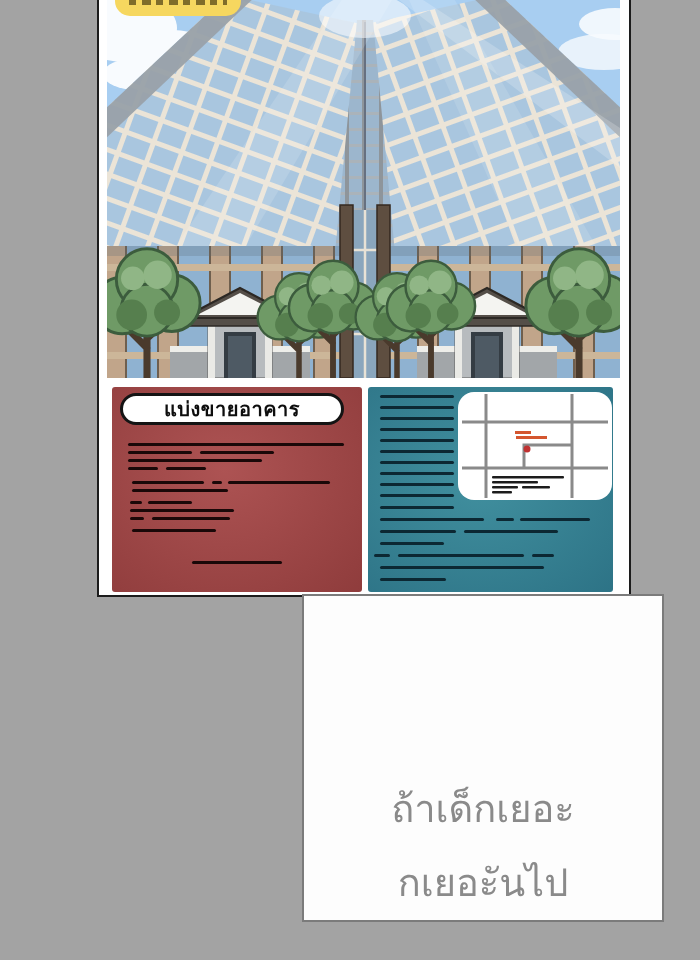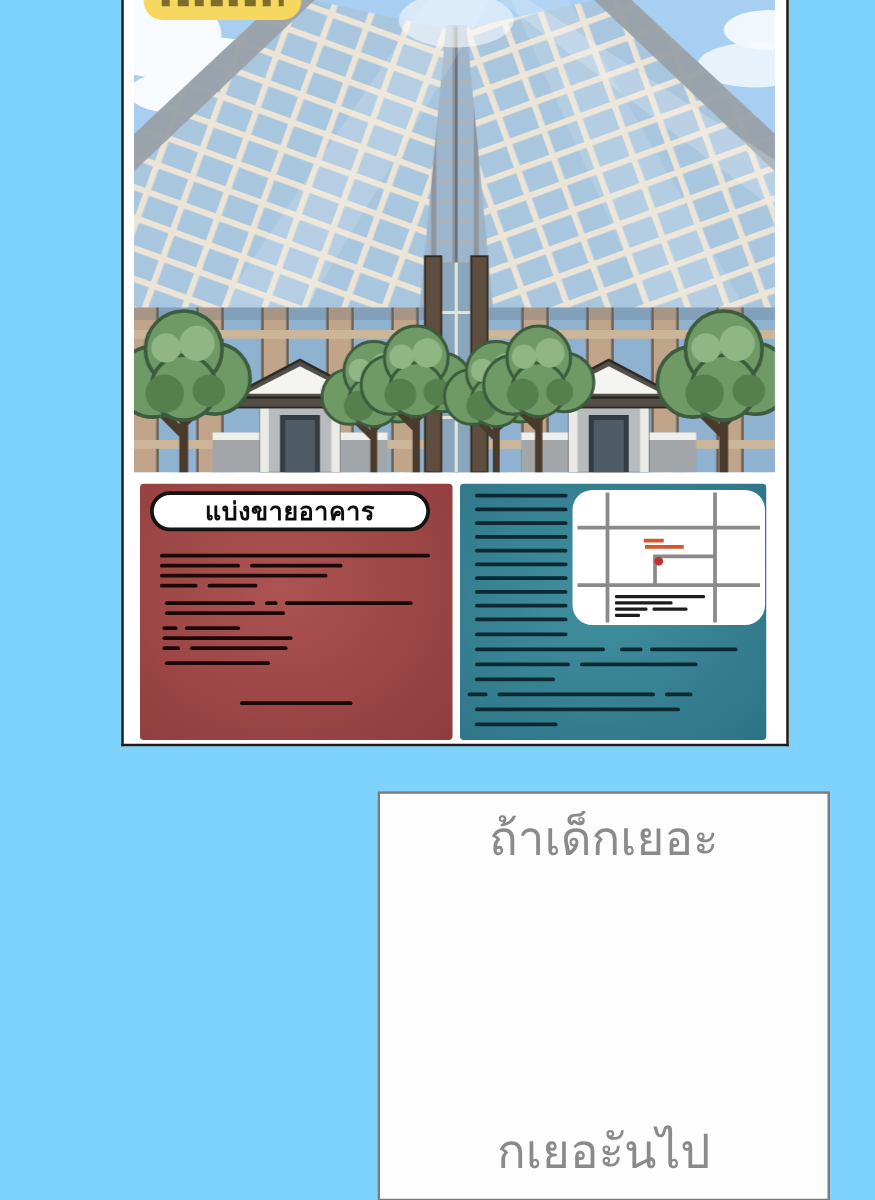--- a/index.html
+++ b/index.html
@@ -2,21 +2,21 @@
 <html style="--red-bg1: #ad5353; --red-bg2: #8f3c3c; --red-line: #1a0808; --teal-bg1: #41909f; --teal-bg2: #2d7386; --teal-line: #0c2833; --road: #8a8a8a; --marker: #d4562f; --dot: #c03232; --maptext: #1c1c1c; --speech: #8a8a8a; --bubble: #f6d75f;"><head>
 <meta charset="utf-8">
 <style>
   :root{
     --red-bg1:#ad5353; --red-bg2:#8f3c3c; --red-line:#1a0808;
     --teal-bg1:#41909f; --teal-bg2:#2d7386; --teal-line:#0c2833;
     --road:#8a8a8a; --marker:#d4562f; --dot:#c03232; --maptext:#1c1c1c;
     --speech:#8a8a8a; --bubble:#f6d75f;
   }
   html,body{margin:0;padding:0;background:#fff;}
-  .page{position:relative;width:700px;height:960px;background:#7dd3fc;overflow:hidden;
+  .page{position:relative;width:700px;height:960px;background:#a3a3a3;overflow:hidden;
         font-family:"Liberation Sans",sans-serif;}
   .panel{position:absolute;left:97px;top:-4px;width:534px;height:601px;background:#ffffff;
          border:2px solid #1c1c1c;border-top:none;box-sizing:border-box;}
   .illus{position:absolute;left:8px;top:4px;width:513px;height:378px;overflow:hidden;}
   .illus svg{display:block;}
   .top-bubble{position:absolute;left:16px;top:-16px;width:126px;height:36px;background:var(--bubble);
          border-radius:15px;z-index:3;}
   .top-bubble .marks{position:absolute;left:14px;right:14px;top:19px;height:6px;opacity:.85;
          background:repeating-linear-gradient(90deg,#6b5a20 0 7px,transparent 7px 13px,#6b5a20 13px 22px,transparent 22px 27px);}
   .info{position:absolute;top:391px;height:205px;border-radius:3px;}
@@ -24,21 +24,21 @@
   .info.teal{left:269px;width:245px;background:radial-gradient(ellipse at 45% 45%,var(--teal-bg1),var(--teal-bg2));}
   .pill{position:absolute;left:8px;top:6px;width:224px;height:32px;background:#ffffff;
         border:3px solid #141414;border-radius:17px;box-sizing:border-box;
         display:flex;align-items:center;justify-content:center;
         font-weight:bold;font-size:20px;color:#0d0d0d;letter-spacing:.5px;}
   .scribble{position:absolute;height:3px;border-radius:2px;}
   .mapbox{position:absolute;left:90px;top:5px;width:154px;height:108px;background:#ffffff;
           border-radius:16px;overflow:hidden;}
   .speech{position:absolute;left:302px;top:594px;width:362px;height:328px;background:#fdfdfd;
           border:2px solid #7b7b7b;box-sizing:border-box;z-index:5;
-          display:flex;flex-direction:column;align-items:center;justify-content:space-between;margin-top:39px;}
+          display:flex;flex-direction:column;align-items:center;justify-content:flex-end;}
   .speech .line{font-size:38px;line-height:74px;color:var(--speech);white-space:nowrap;}
 </style>
 </head>
 <body>
 
 <div class="page">
 
   <div class="panel">
 
     <div class="illus">

